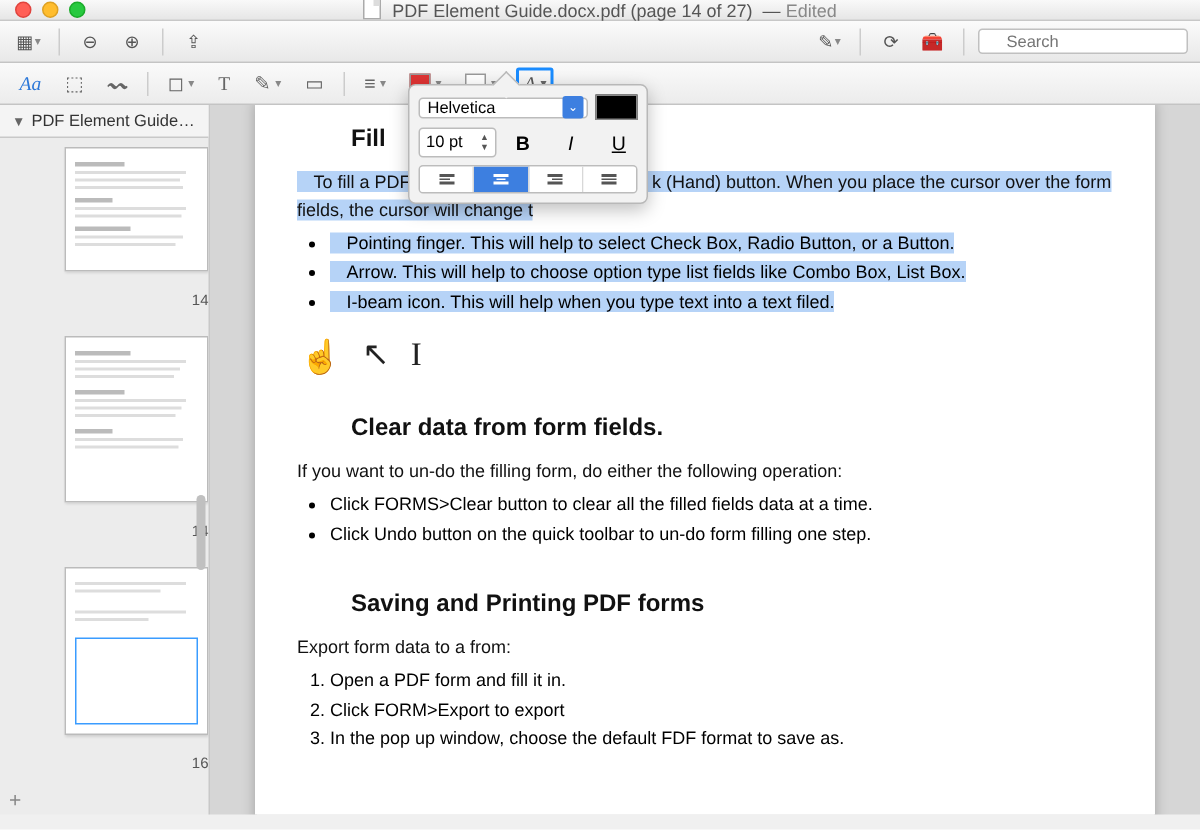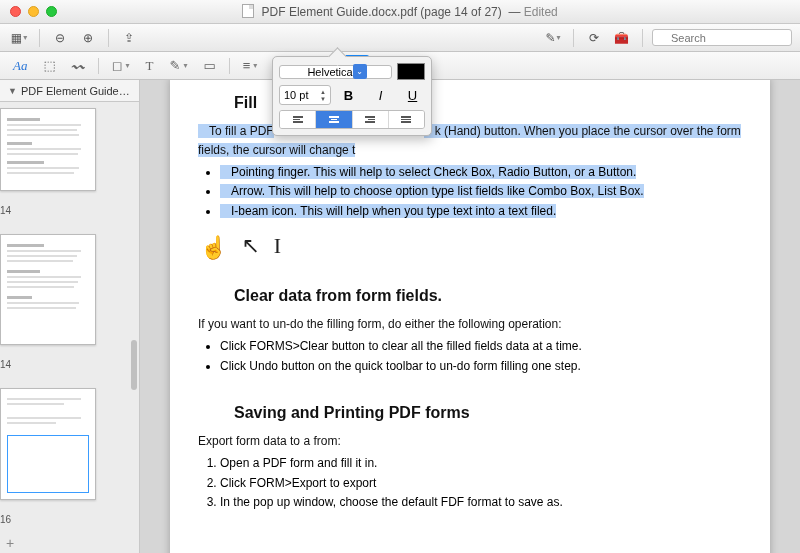--- a/index.html
+++ b/index.html
@@ -1,19 +1,19 @@
 <!DOCTYPE html>
 <html><head>
 <meta charset="utf-8">
 <style>
 * { margin: 0; padding: 0; box-sizing: border-box; font-family: -apple-system, "Helvetica Neue", Arial, sans-serif; }
 body { width: 800px; height: 553px; background: #f0f0f0; overflow: hidden; font-size: 12px; }
 
 
-.titlebar { height: 24px; background: linear-gradient(#f9f9f9,#e6e6e6); border-bottom: 1px solid #c8c8c8; display: flex; align-items: center; position: relative; }
+.titlebar { height: 14px; background: linear-gradient(#f9f9f9,#e6e6e6); border-bottom: 1px solid #c8c8c8; display: flex; align-items: center; position: relative; }
 .traffic { display: flex; gap: 7px; padding-left: 10px; }
 .tl { width: 11px; height: 11px; border-radius: 50%; }
 .tl.red { background: #ff5f56; border:1px solid #e0443e; }
 .tl.yel { background: #ffbd2e; border:1px solid #dea123; }
 .tl.grn { background: #27c93f; border:1px solid #1aab29; }
 .title-center { position: absolute; left: 0; right: 0; text-align: center; font-size: 12px; color: #555; pointer-events:none; }
 .title-center .edited { color:#888; }
 .doc-icon { display:inline-block; width:12px; height:14px; background:#fff; border:1px solid #aaa; vertical-align:-2px; margin-right:4px; position:relative; }
 .doc-icon::after{content:"";position:absolute;top:0;right:0;width:4px;height:4px;background:#ddd;}
 
@@ -34,21 +34,21 @@
 .color-swatch { width:14px; height:14px; background:#d33; border:1px solid #999; display:inline-block; vertical-align:middle;}
 .color-swatch.white { background:#fff; }
 .highlight-A { position:relative; padding:1px 3px; border:2px solid #1a8cff; border-radius:2px;}
 .highlight-A .drop-caret{color:#666;}
 
 
 .main { display:flex; height: calc(553px - 24px - 28px - 28px); }
 .sidebar { width: 140px; background:#ececec; border-right:1px solid #c8c8c8; display:flex; flex-direction:column; }
 .side-tabs { height: 22px; border-bottom:1px solid #c8c8c8; display:flex; align-items:center; padding:0 8px; font-size:11px; color:#333; background:#f4f4f4;}
 .side-tabs .arrow { font-size:9px; margin-right:4px; color:#666;}
-.thumbs { flex:1; overflow:auto; padding:6px 0 22px; display:flex; flex-direction:column; align-items:flex-start; gap:12px;}
+.thumbs { flex:1; overflow:auto; padding:6px 0 22px; display:flex; flex-direction:column; align-items:flex-end; gap:12px;}
 .thumb { width: 96px; background:#fff; border:1px solid #bbb; box-shadow:0 1px 2px rgba(0,0,0,.15); position:relative;}
 .thumb.h0 { height: 96px; }
 .thumb.h1 { height: 130px; }
 .thumb.h2 { height: 130px; }
 .thumb-label { font-size:10px; color:#555; text-align:center; margin-top:2px; margin-bottom:6px;}
 .thumb-inner { position:absolute; inset:6px; }
 .fake-line { height:2px; background:#ddd; margin:3px 0; }
 .thumb-sel-box { position:absolute; left:6px; right:6px; top:46px; height:58px; border:1px solid #3a9cff; }
 .side-footer { position:absolute; bottom:2px; left:6px; font-size:14px; color:#888;}
 .sidebar { position:relative; }
@@ -66,21 +66,21 @@
 ol.doc-ol li { font-size:12px; line-height:1.6; }
 .cursor-row { margin: 12px 0 16px 2px; display:flex; gap:14px; font-size:22px; color:#222;}
 .cursor-row span { font-family: Arial, sans-serif; }
 .i-em { font-style: italic; }
 .pointer-glyph { display:inline-block; transform: translateY(2px);}
 
 
 .popover { position:absolute; left: 272px; top: 56px; width: 160px; background:#f2f2f2; border:1px solid #b8b8b8; border-radius:5px; box-shadow:0 4px 12px rgba(0,0,0,.25); padding:6px; z-index:50;}
 .popover::before { content:""; position:absolute; top:-7px; left:58px; width:12px; height:12px; background:#f2f2f2; border-left:1px solid #b8b8b8; border-top:1px solid #b8b8b8; transform:rotate(45deg);}
 .pop-row { display:flex; align-items:center; gap:5px; margin-bottom:5px;}
-.select-ctl { flex:1; height:14px; background:#fff; border:1px solid #bcbcbc; border-radius:3px; font-size:11px; padding:0 5px; display:flex; align-items:center; justify-content:center; }
+.select-ctl { flex:1; height:14px; background:#fff; border:1px solid #bcbcbc; border-radius:3px; font-size:11px; padding:0 5px; display:flex; align-items:center; justify-content:space-between; }
 .select-ctl .caret { width:14px; height:15px; background:#3d7fe0; border-radius:2px; display:flex; align-items:center; justify-content:center; color:#fff; font-size:8px; margin-right:-3px;}
 .color-chip { width:28px; height:17px; background:#000; border:1px solid #888;}
 .size-ctl { width:52px; height:20px; background:#fff; border:1px solid #bcbcbc; border-radius:3px; font-size:11px; display:flex; align-items:center; padding:0 4px; justify-content:space-between;}
 .stepper { display:flex; flex-direction:column; font-size:6px; line-height:6px; color:#555; gap:1px;}
 .biu { display:flex; gap:10px; flex:1; justify-content:space-around; font-size:13px; font-family:Georgia,serif;}
 .biu .b { font-weight:bold;} .biu .i{font-style:italic;} .biu .u{text-decoration:underline;}
 .seg { display:flex; width:100%; border:1px solid #bcbcbc; border-radius:3px; overflow:hidden; height:19px;}
 .seg .segbtn { flex:1; display:flex; align-items:center; justify-content:center; background:#fff; font-size:10px; color:#555; border-right:1px solid #d8d8d8;}
 .seg .segbtn:last-child{border-right:none;}
 .seg .segbtn.active { background:#3d7fe0; color:#fff;}

